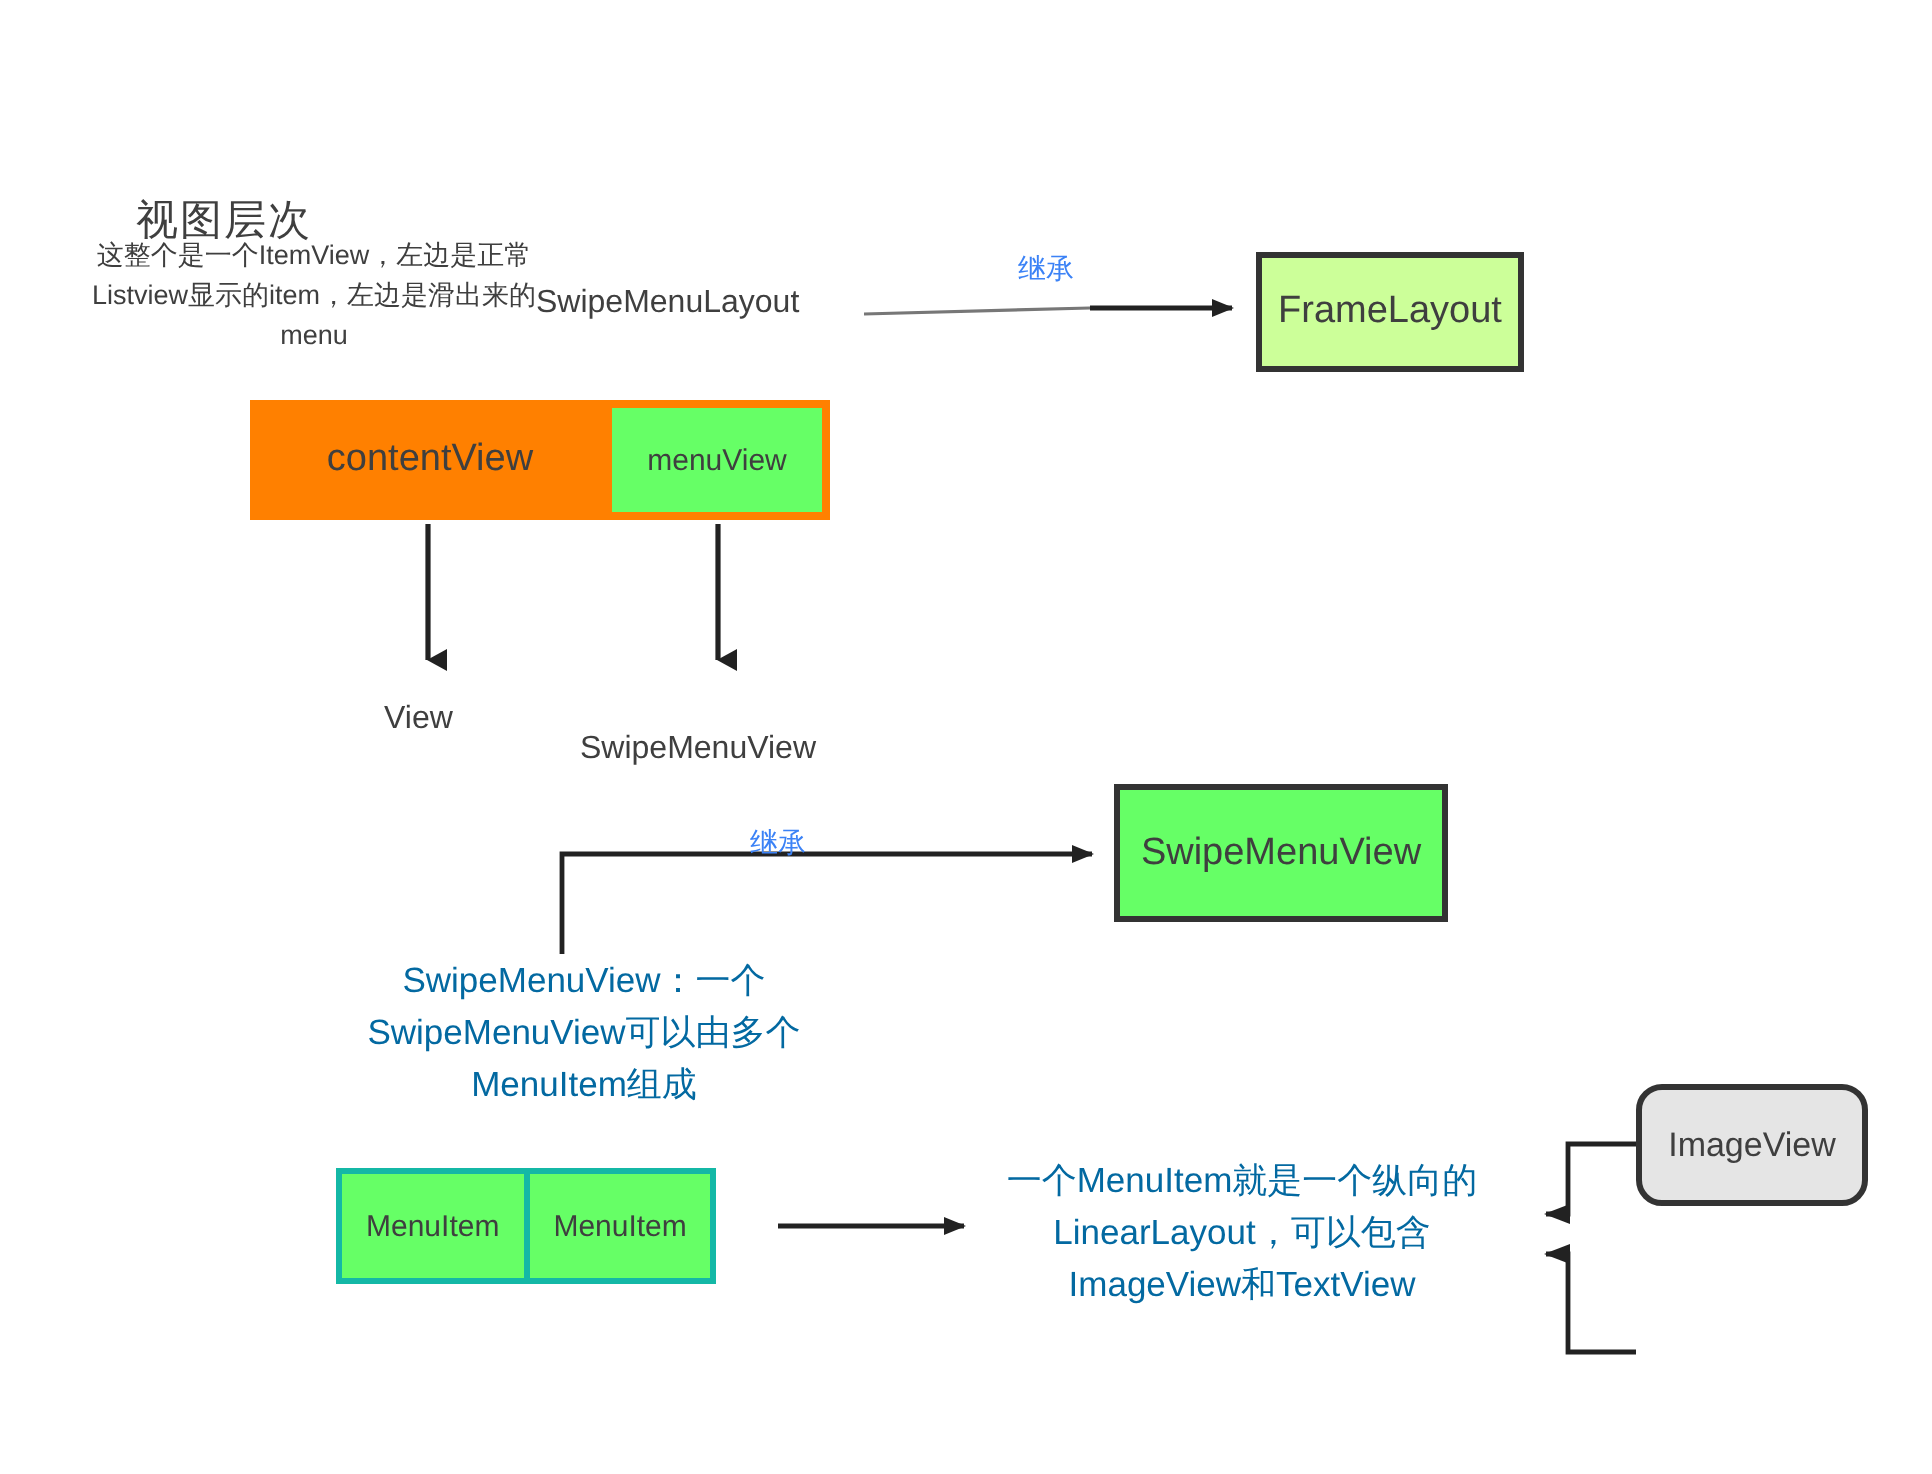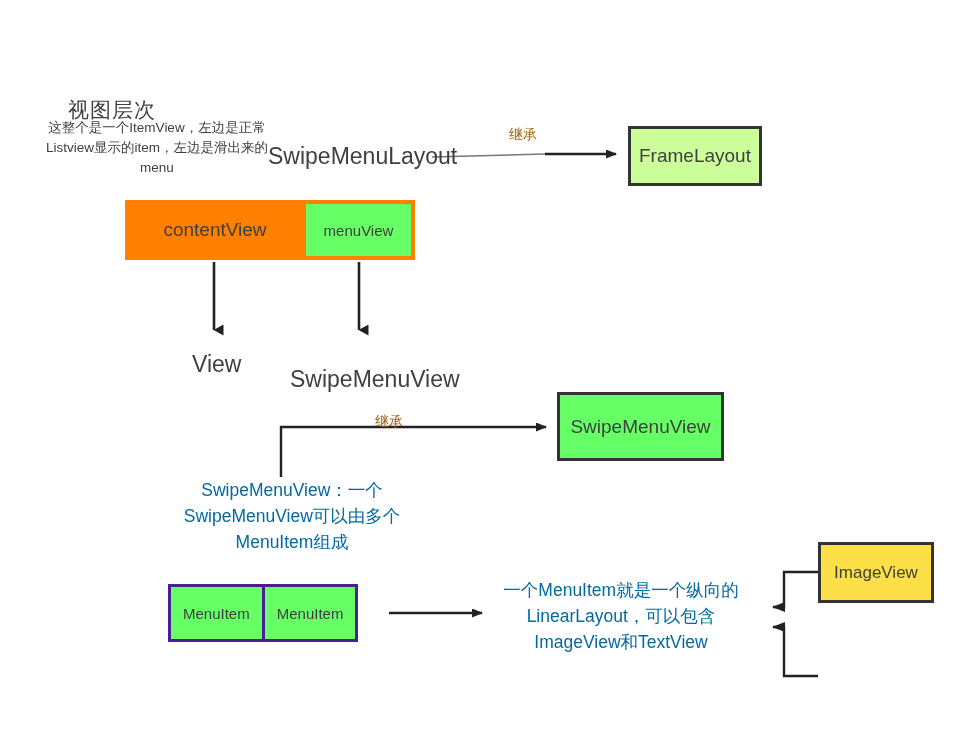--- a/index.html
+++ b/index.html
@@ -31,31 +31,31 @@
   }
   .note {
     font-size: 13.5px;
     line-height: 20px;
     color: #3f3f3f;
     text-align: center;
   }
   .note-top { left: 44px; top: 118px; width: 226px; }
 
   .plain-label {
-    font-size: 23px;
+    font-size: 16px;
     color: #3f3f3f;
     white-space: nowrap;
   }
   .lbl-swipemenulayout { left: 268px; top: 143px; }
   .lbl-view           { left: 192px; top: 351px; }
   .lbl-swipemenuview  { left: 290px; top: 366px; }
 
   .edge-label {
     font-size: 14px;
-    color: #a16207;
+    color: #3b82f6;
     white-space: nowrap;
   }
   .lbl-inherit-1 { left: 509px; top: 126px; }
   .lbl-inherit-2 { left: 375px; top: 413px; }
 
   .para {
     font-size: 17.5px;
     line-height: 26px;
     color: #0369a1;
     text-align: center;
@@ -78,22 +78,23 @@
     background: #ccff99;
     font-size: 19px;
   }
   .box-linearlayout {
     left: 557px; top: 392px; width: 167px; height: 69px;
     background: #66ff66;
     font-size: 19px;
   }
   .box-imageview {
     left: 818px; top: 542px; width: 116px; height: 61px;
-    background: #fde047;
+    background: #e5e5e5;
     font-size: 17px;
+    border-radius: 13px;
   }
   .box-textview {
     left: 818px; top: 648px; width: 95px; height: 55px;
     background: #66ff66;
     font-size: 17px;
   }
 
   
   .itemview-wrap {
     left: 125px; top: 200px; width: 290px; height: 60px;
@@ -118,21 +119,21 @@
     color: #3f3f3f;
   }
 
   
   .menuitem-row {
     left: 168px; top: 584px; height: 58px;
     display: flex;
   }
   .menuitem-cell {
     box-sizing: border-box;
-    border: 3px solid #4c1d95;
+    border: 3px solid #14b8a6;
     background: #66ff66;
     display: flex; align-items: center; justify-content: center;
     font-size: 15px;
     color: #3f3f3f;
     padding: 0 12px;
     height: 58px;
   }
   .menuitem-cell + .menuitem-cell { margin-left: -3px; }
 
   svg.overlay {

